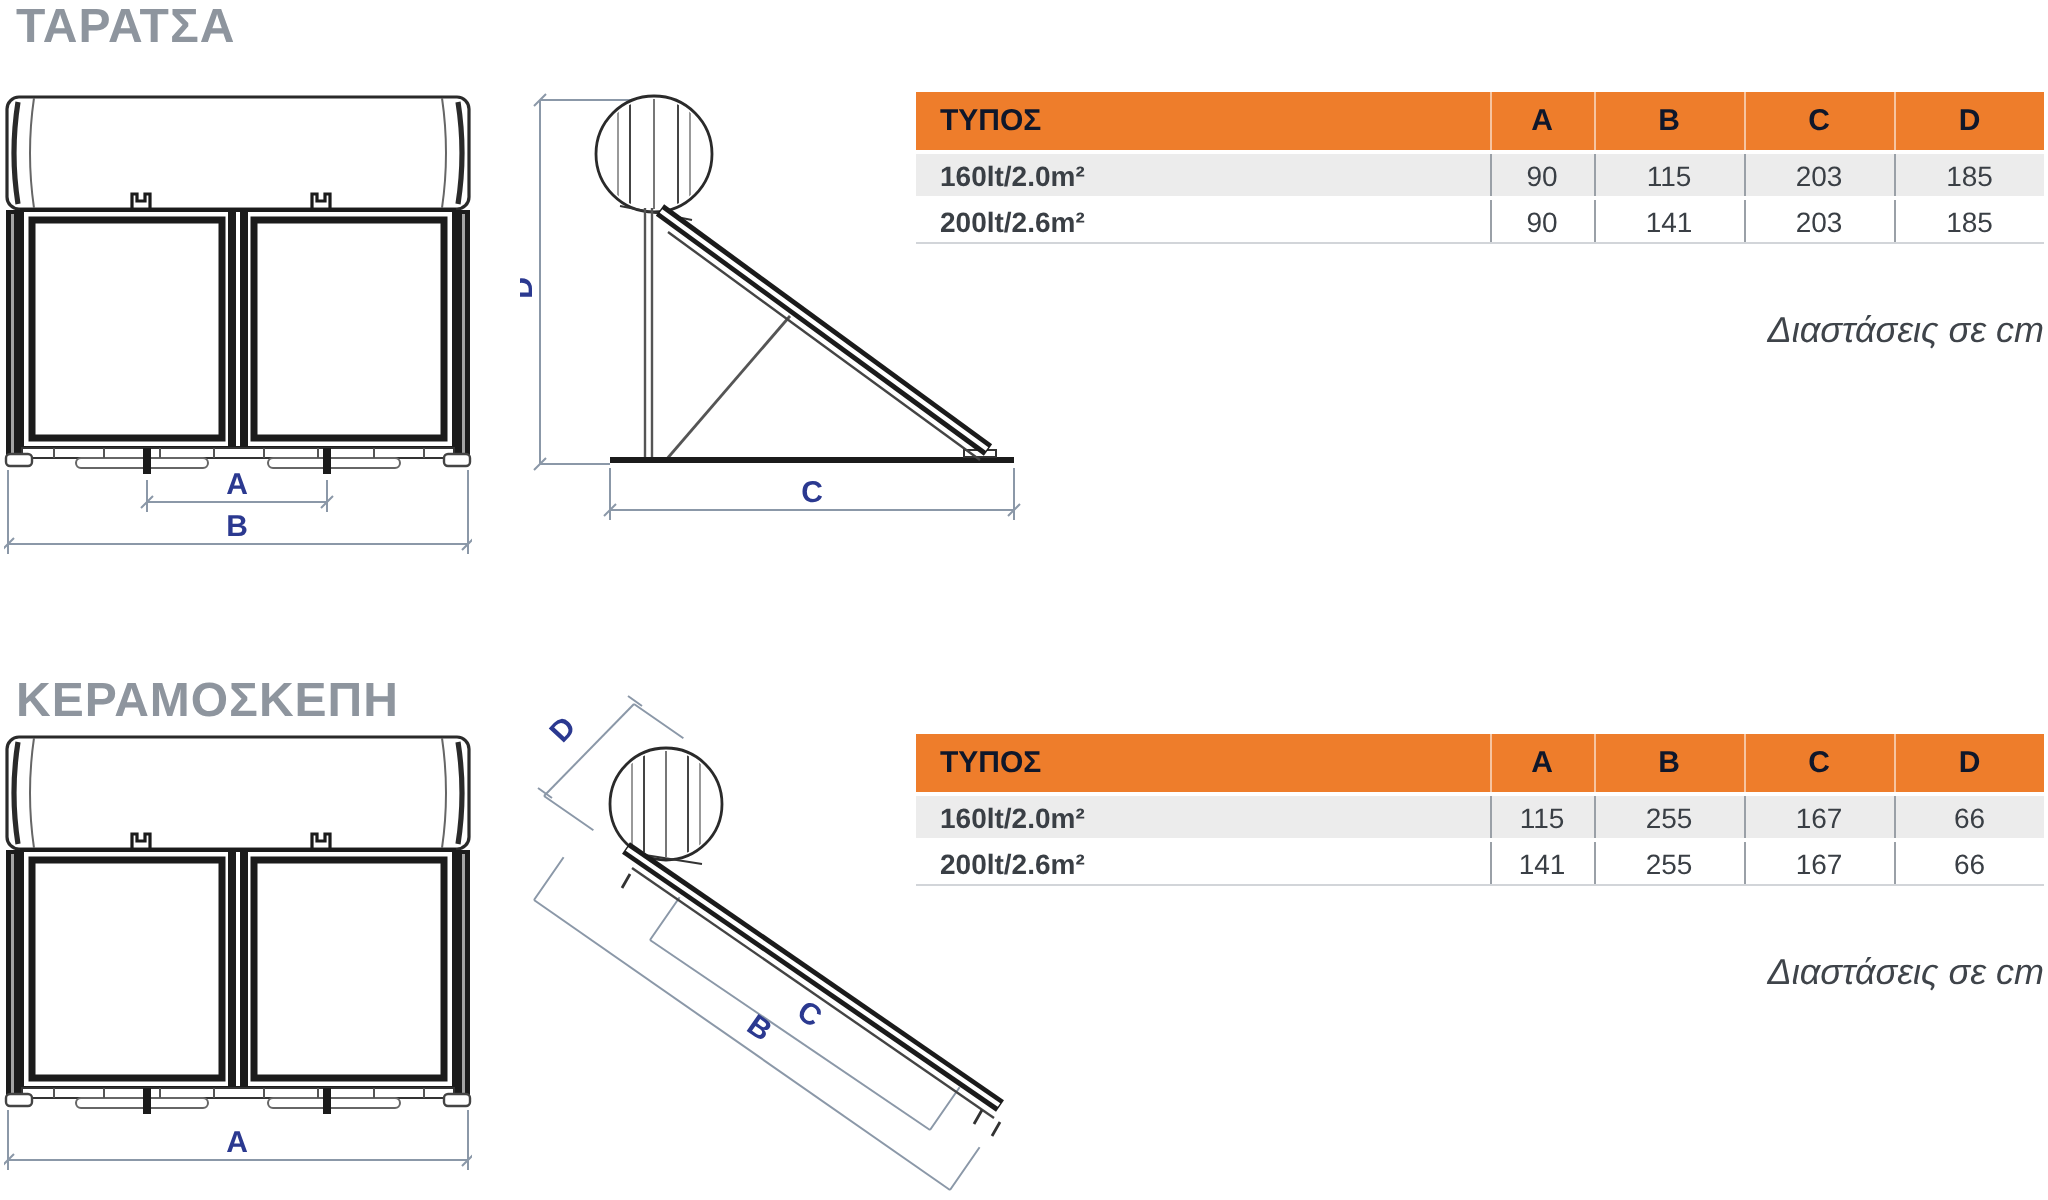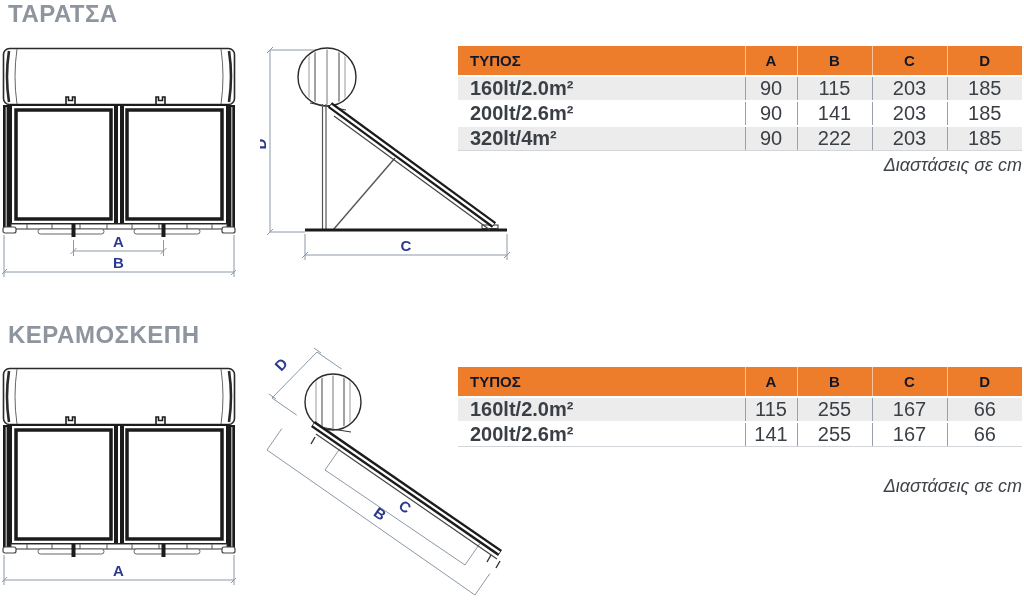--- a/index.html
+++ b/index.html
@@ -12,21 +12,21 @@
     font-size:24px; font-weight:bold; color:#8e959e; letter-spacing:.5px;
   }
   .dim-table { width:564px; border-collapse:collapse; table-layout:fixed; }
   .dim-table th {
     background:#ee7d2b; color:#0f172a; font-size:15px; font-weight:bold;
     height:29px; text-align:center; padding:0;
   }
   .dim-table th.type { text-align:left; padding-left:12px; }
   .dim-table th + th { border-left:1px solid rgba(255,255,255,0.55); }
   .dim-table td {
-    font-size:20px; color:#3a3f45; height:21px; text-align:center; padding:0;
+    font-size:14px; color:#3a3f45; height:21px; text-align:center; padding:0;
     border-top:2px solid #ffffff; border-bottom:1px solid #d2d5d9;
   }
   .dim-table td + td { border-left:1px solid #9aa0a7; }
   .dim-table td.type { text-align:left; padding-left:12px; font-weight:bold; }
   .dim-table tbody tr:nth-child(odd)  { background:#ececec; }
   .dim-table tbody tr:nth-child(even) { background:#ffffff; }
   .footnote {
     width:564px; text-align:right; font-size:18px; font-style:italic; color:#3f444a;
   }
   .dimlabel {
@@ -149,32 +149,25 @@
       <td>203</td>
       <td>185</td>
     </tr>
     <tr>
       <td class="type">200lt/2.6m²</td>
       <td>90</td>
       <td>141</td>
       <td>203</td>
       <td>185</td>
     </tr>
-    <tr>
-      <td class="type">320lt/4m²</td>
-      <td>90</td>
-      <td>222</td>
-      <td>203</td>
-      <td>185</td>
-    </tr>
   </tbody>
 </table>
 <div class="abs footnote" style="left:458px; top:155px;">Διαστάσεις σε cm</div>
 
-<div class="abs section-title" style="left:8px; top:321px;">ΚΕΡΑΜΟΣΚΕΠΗ</div>
+<div class="abs section-title" style="left:8px; top:337px;">ΚΕΡΑΜΟΣΚΕΠΗ</div>
 
 <svg class="abs" style="left:2px; top:367px;" width="234" height="222" viewBox="0 0 234 222">
   <g>
     <rect x="1.5" y="1.5" width="231" height="56" rx="6" fill="#fff" stroke="#2a2a2a" stroke-width="1.6"></rect>
     <path d="M7,4 Q3,29.5 7,55" fill="none" stroke="#2a2a2a" stroke-width="2.6"></path>
     <path d="M227,4 Q231,29.5 227,55" fill="none" stroke="#2a2a2a" stroke-width="2.6"></path>
     <path d="M15,2 Q11,29.5 15,57" fill="none" stroke="#666" stroke-width="1"></path>
     <path d="M219,2 Q223,29.5 219,57" fill="none" stroke="#666" stroke-width="1"></path>
   </g>
   <g>

